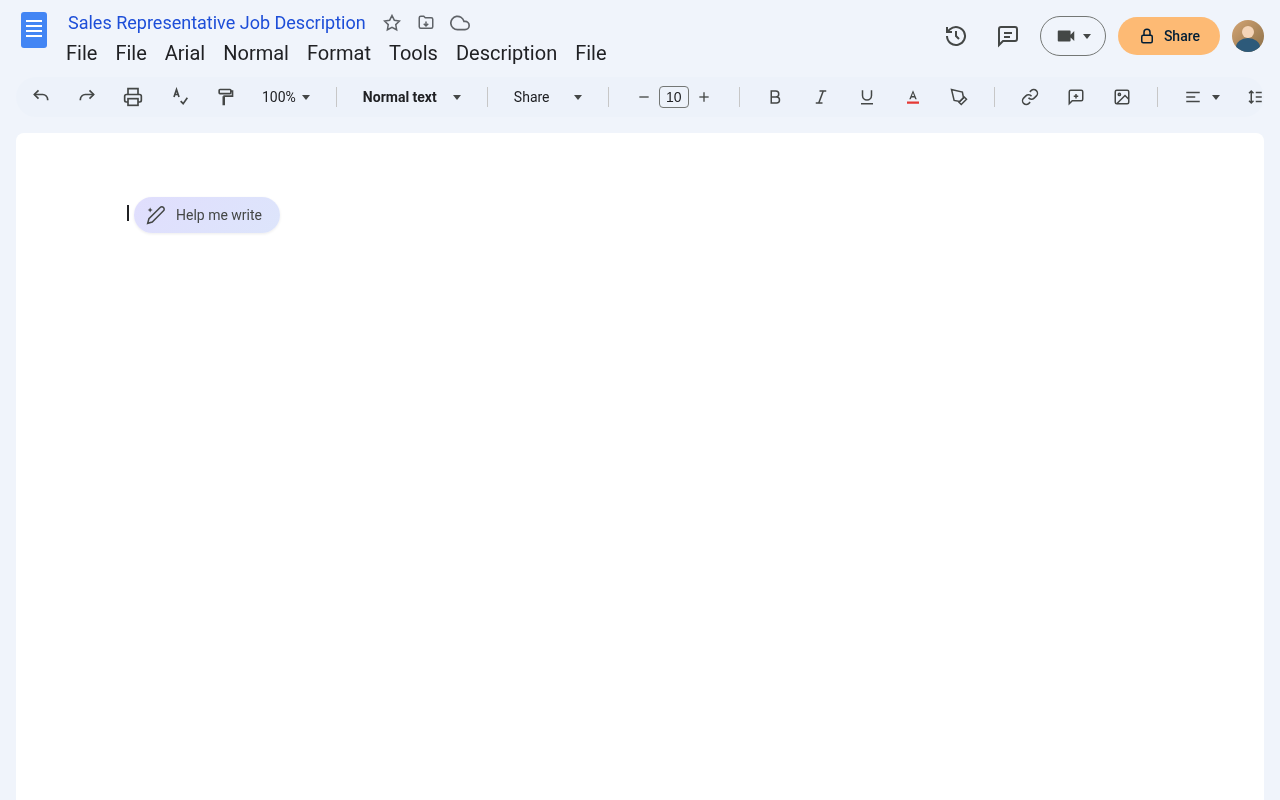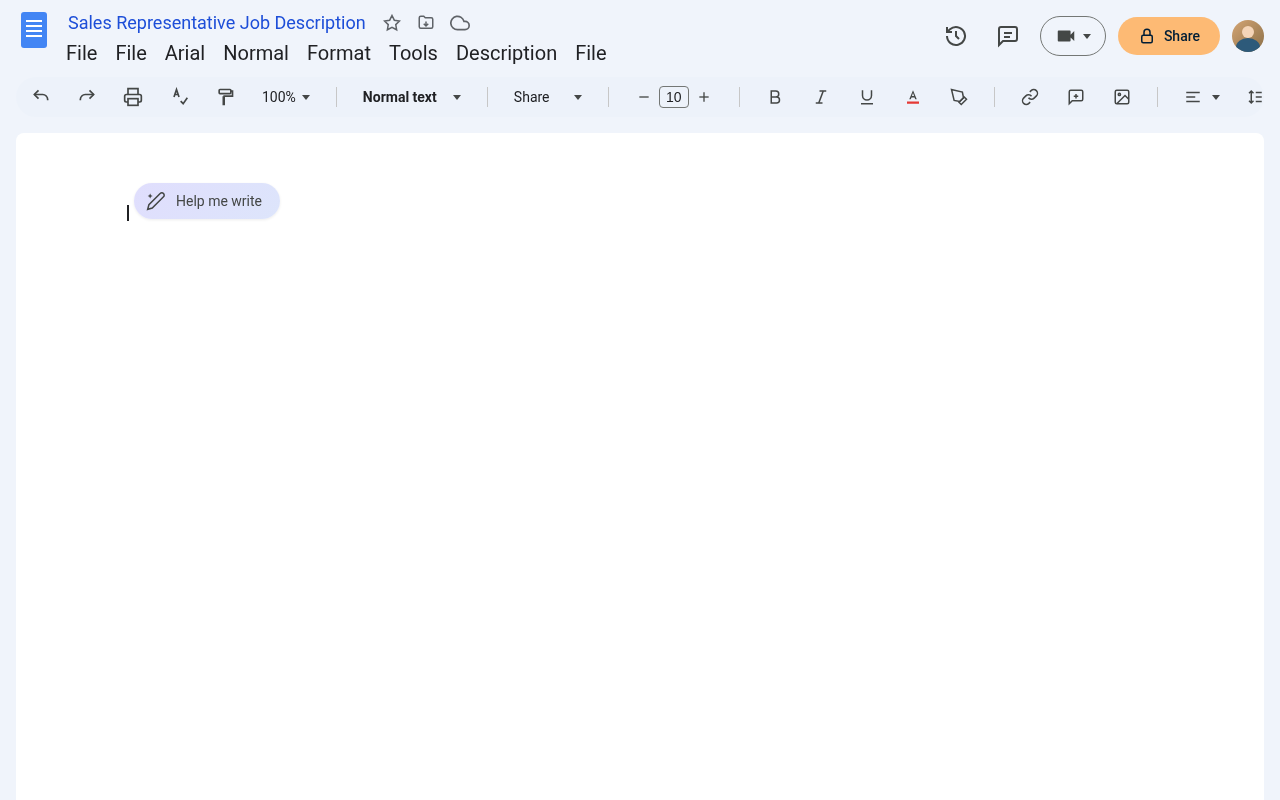--- a/index.html
+++ b/index.html
@@ -40,21 +40,21 @@
     .tb-combo .tb-btn { border-radius: 4px 0 0 4px; }
     .tb-combo .mini-chev { width: 16px; height: 30px; display: flex; align-items: center; justify-content: center; cursor: pointer; border-radius: 0 4px 4px 0; }
     .collapse-btn { margin-left: auto; }
     
     .page-area { margin-top: 16px; padding: 0 16px; }
     .page { background: #fff; border-radius: 8px 8px 0 0; min-height: 680px; max-width: 1248px; margin: 0 auto; padding: 60px 52px; position: relative; }
     
     .cursor { position: absolute; left: 111px; top: 72px; width: 2px; height: 16px; background: #202124; animation: blink 1s infinite; }
     @keyframes blink { 50% { opacity: 0; } }
     
-    .help-chip { position: absolute; left: 118px; top: 50px; display: flex; align-items: center; gap: 10px; background: linear-gradient(135deg, #e0defd 0%, #dde5fb 100%); border-radius: 20px; padding: 8px 18px 8px 12px; cursor: pointer; box-shadow: 0 1px 3px rgba(0,0,0,0.08); }
+    .help-chip { position: absolute; left: 118px; top: 64px; display: flex; align-items: center; gap: 10px; background: linear-gradient(135deg, #e0defd 0%, #dde5fb 100%); border-radius: 20px; padding: 8px 18px 8px 12px; cursor: pointer; box-shadow: 0 1px 3px rgba(0,0,0,0.08); }
     .help-chip-text { font-size: 14px; color: #444746; }
     
     svg { display: block; }
   </style>
 </head>
 <body>
 
 <div class="titlebar">
   <div class="doc-icon">
     <div class="doc-logo"></div>

